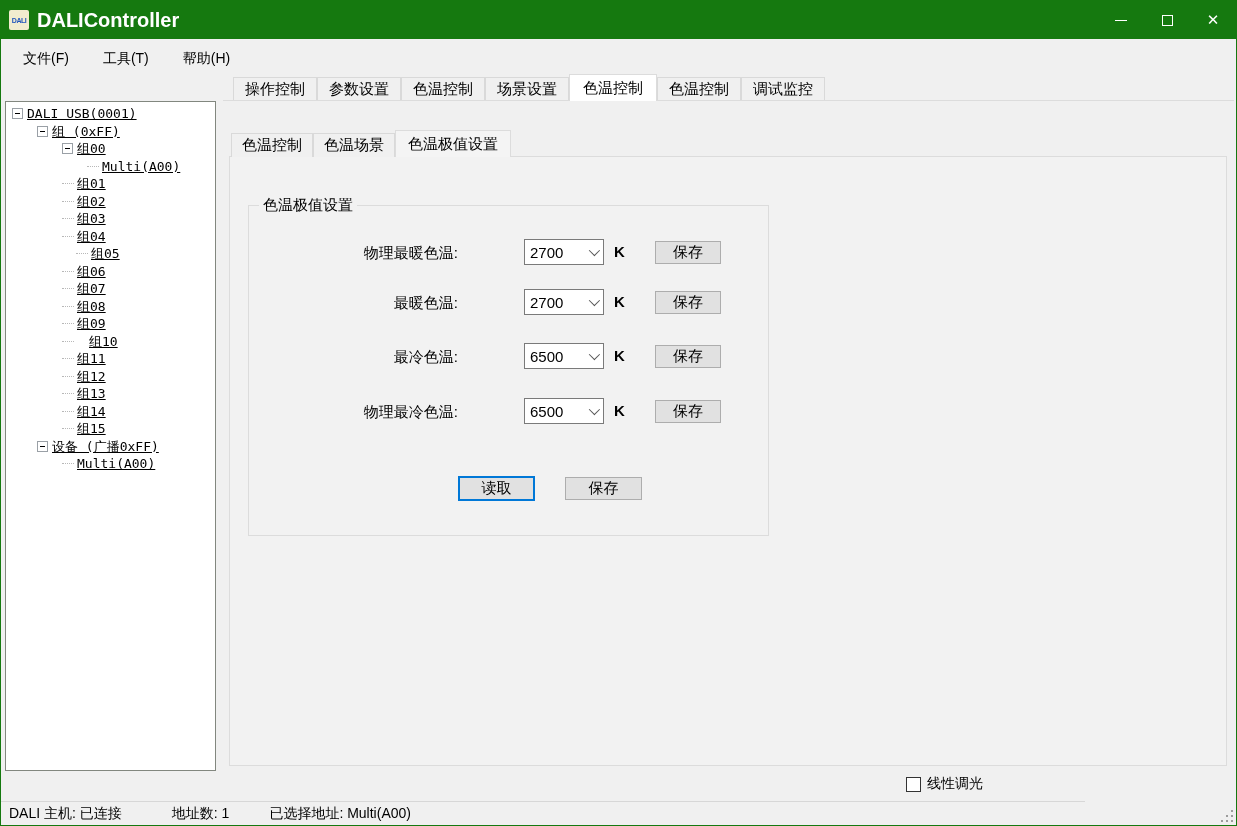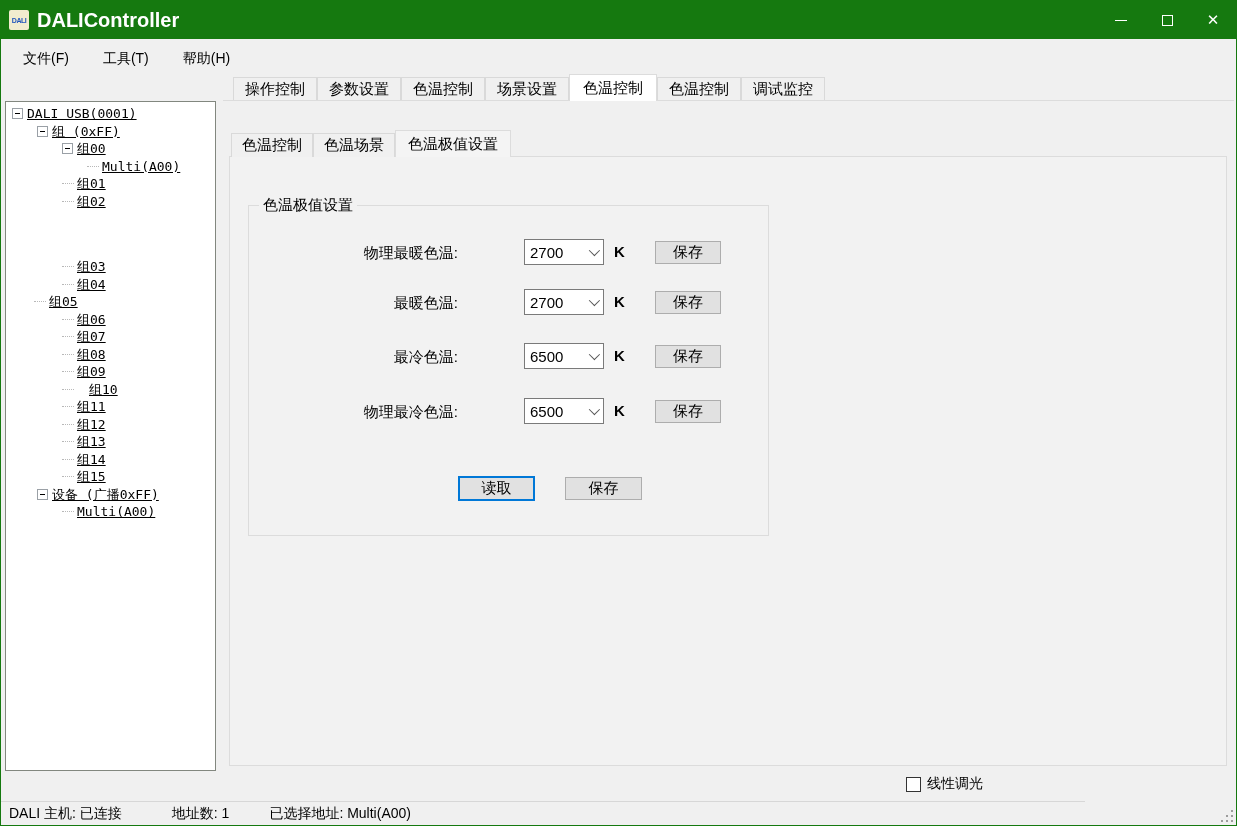--- a/index.html
+++ b/index.html
@@ -191,29 +191,29 @@
       <span class="tlabel">Multi(A00)</span>
     </div>
     <div class="trow" style="padding-left: 56px;">
       <span class="dotlead"></span>
       <span class="tlabel">组01</span>
     </div>
     <div class="trow" style="padding-left: 56px;">
       <span class="dotlead"></span>
       <span class="tlabel">组02</span>
     </div>
-    <div class="trow" style="padding-left: 56px; margin-top: 48px;">
+    <div class="trow" style="padding-left: 56px;">
       <span class="dotlead"></span>
       <span class="tlabel">组03</span>
     </div>
     <div class="trow" style="padding-left: 56px;">
       <span class="dotlead"></span>
       <span class="tlabel">组04</span>
     </div>
-    <div class="trow" style="padding-left: 28px;">
+    <div class="trow" style="padding-left: 70px;">
       <span class="dotlead"></span>
       <span class="tlabel">组05</span>
     </div>
     <div class="trow" style="padding-left: 56px;">
       <span class="dotlead"></span>
       <span class="tlabel">组06</span>
     </div>
     <div class="trow" style="padding-left: 56px;">
       <span class="dotlead"></span>
       <span class="tlabel">组07</span>

